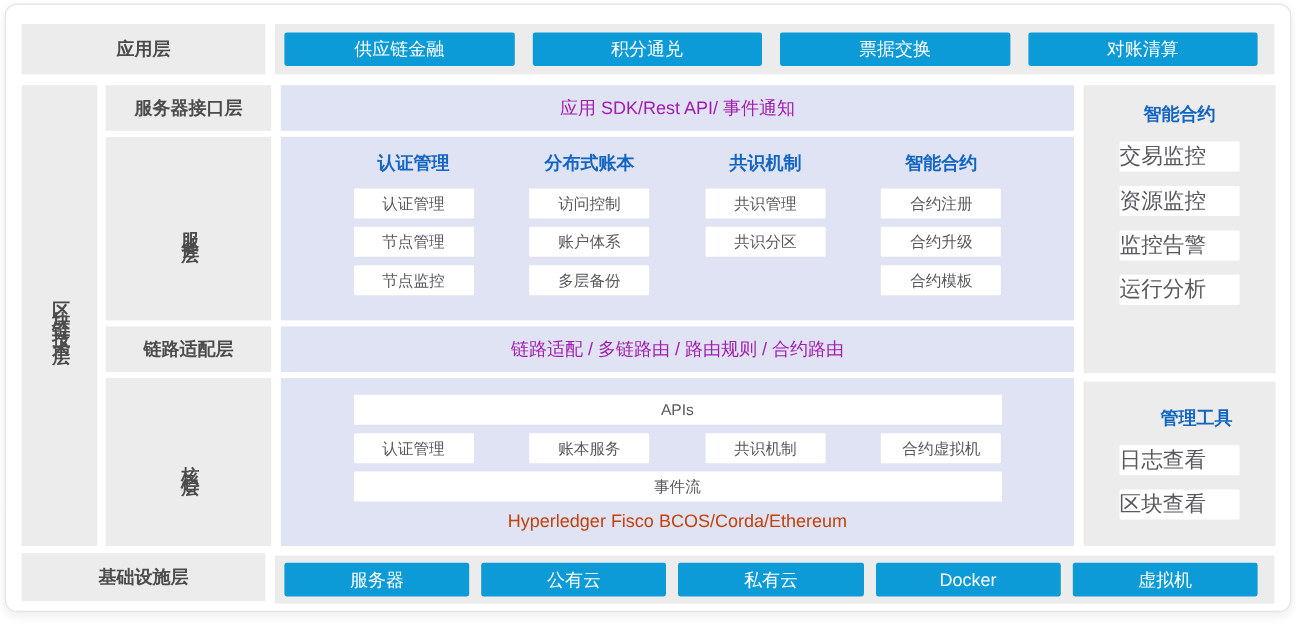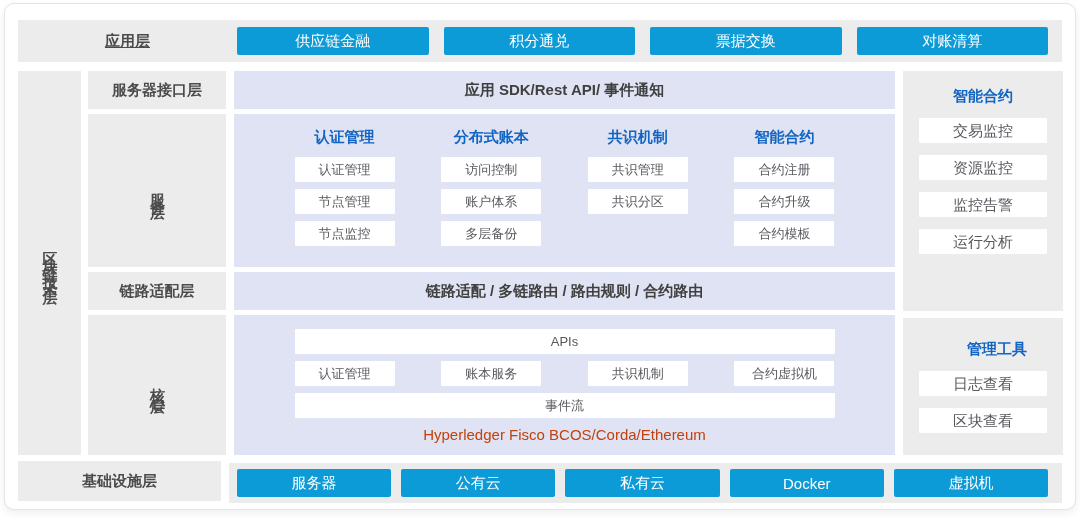--- a/index.html
+++ b/index.html
@@ -14,43 +14,43 @@
   .strip-top{padding:7px 14px 7px 8px;gap:15px;justify-content:center;}
   .strip-bottom{padding:6px 14px 6px 8px;gap:10px;}
   .bluebtn{flex:1;height:100%;background:#0d9bd8;color:#ffffff;font-size:15px;
            display:flex;align-items:center;justify-content:center;border-radius:2px;}
   .vtext{writing-mode:vertical-lr;text-orientation:upright;letter-spacing:8px;
          font-size:15px;font-weight:600;color:#4b4b4b;}
   .vtext2{writing-mode:vertical-lr;text-orientation:upright;letter-spacing:6px;
           font-size:15px;font-weight:600;color:#4b4b4b;}
   .band{background:#e0e3f3;}
   .band-text{display:flex;align-items:center;justify-content:center;
-             color:#404040;font-size:15px;font-weight:bold;}
+             color:#a21caf;font-size:15px;}
   .inner540{width:540px;margin:0 auto;}
   .colgrid{display:flex;justify-content:space-between;}
   .svc-col{width:100px;display:flex;flex-direction:column;align-items:center;}
   .svc-head{font-size:15px;font-weight:bold;color:#1365c3;height:22px;line-height:22px;
             margin-bottom:9px;white-space:nowrap;}
   .wbox{background:#ffffff;color:#58595f;font-size:13px;height:25px;line-height:25px;
         text-align:center;width:100px;margin-bottom:7px;border-radius:1px;}
   .wbox-full{width:540px;}
   .platforms{color:#c2410c;font-size:15px;text-align:center;margin-top:8px;}
   .rpanel{background:#ececec;}
   .rp-head{font-size:15px;font-weight:bold;color:#1365c3;text-align:center;
            padding-top:14px;height:22px;line-height:22px;margin-bottom:11px;}
-  .rp-box{background:#ffffff;color:#58595f;font-size:15px;height:25px;line-height:25px;
-          text-align:center;width:128px;margin:0 auto 12px auto;border-radius:1px;}
+  .rp-box{background:#ffffff;color:#58595f;font-size:18px;height:25px;line-height:25px;
+          width:100px;margin:0 auto 12px auto;border-radius:1px;}
 </style>
 </head>
 <body>
 
 <div class="stage">
   <div class="card"></div>
 
-  <div class="abs graybox" style="left:18px;top:20px;width:219px;height:42px;text-decoration:underline;">应用层</div>
+  <div class="abs graybox" style="left:18px;top:20px;width:203px;height:42px;">应用层</div>
   <div class="abs strip strip-top" style="left:229px;top:20px;width:833px;height:42px;">
     <div class="bluebtn">供应链金融</div>
     <div class="bluebtn">积分通兑</div>
     <div class="bluebtn">票据交换</div>
     <div class="bluebtn">对账清算</div>
   </div>
 
   <div class="abs graybox" style="left:18px;top:71px;width:63px;height:384px;">
     <span class="vtext">区块链技术层</span>
   </div>

